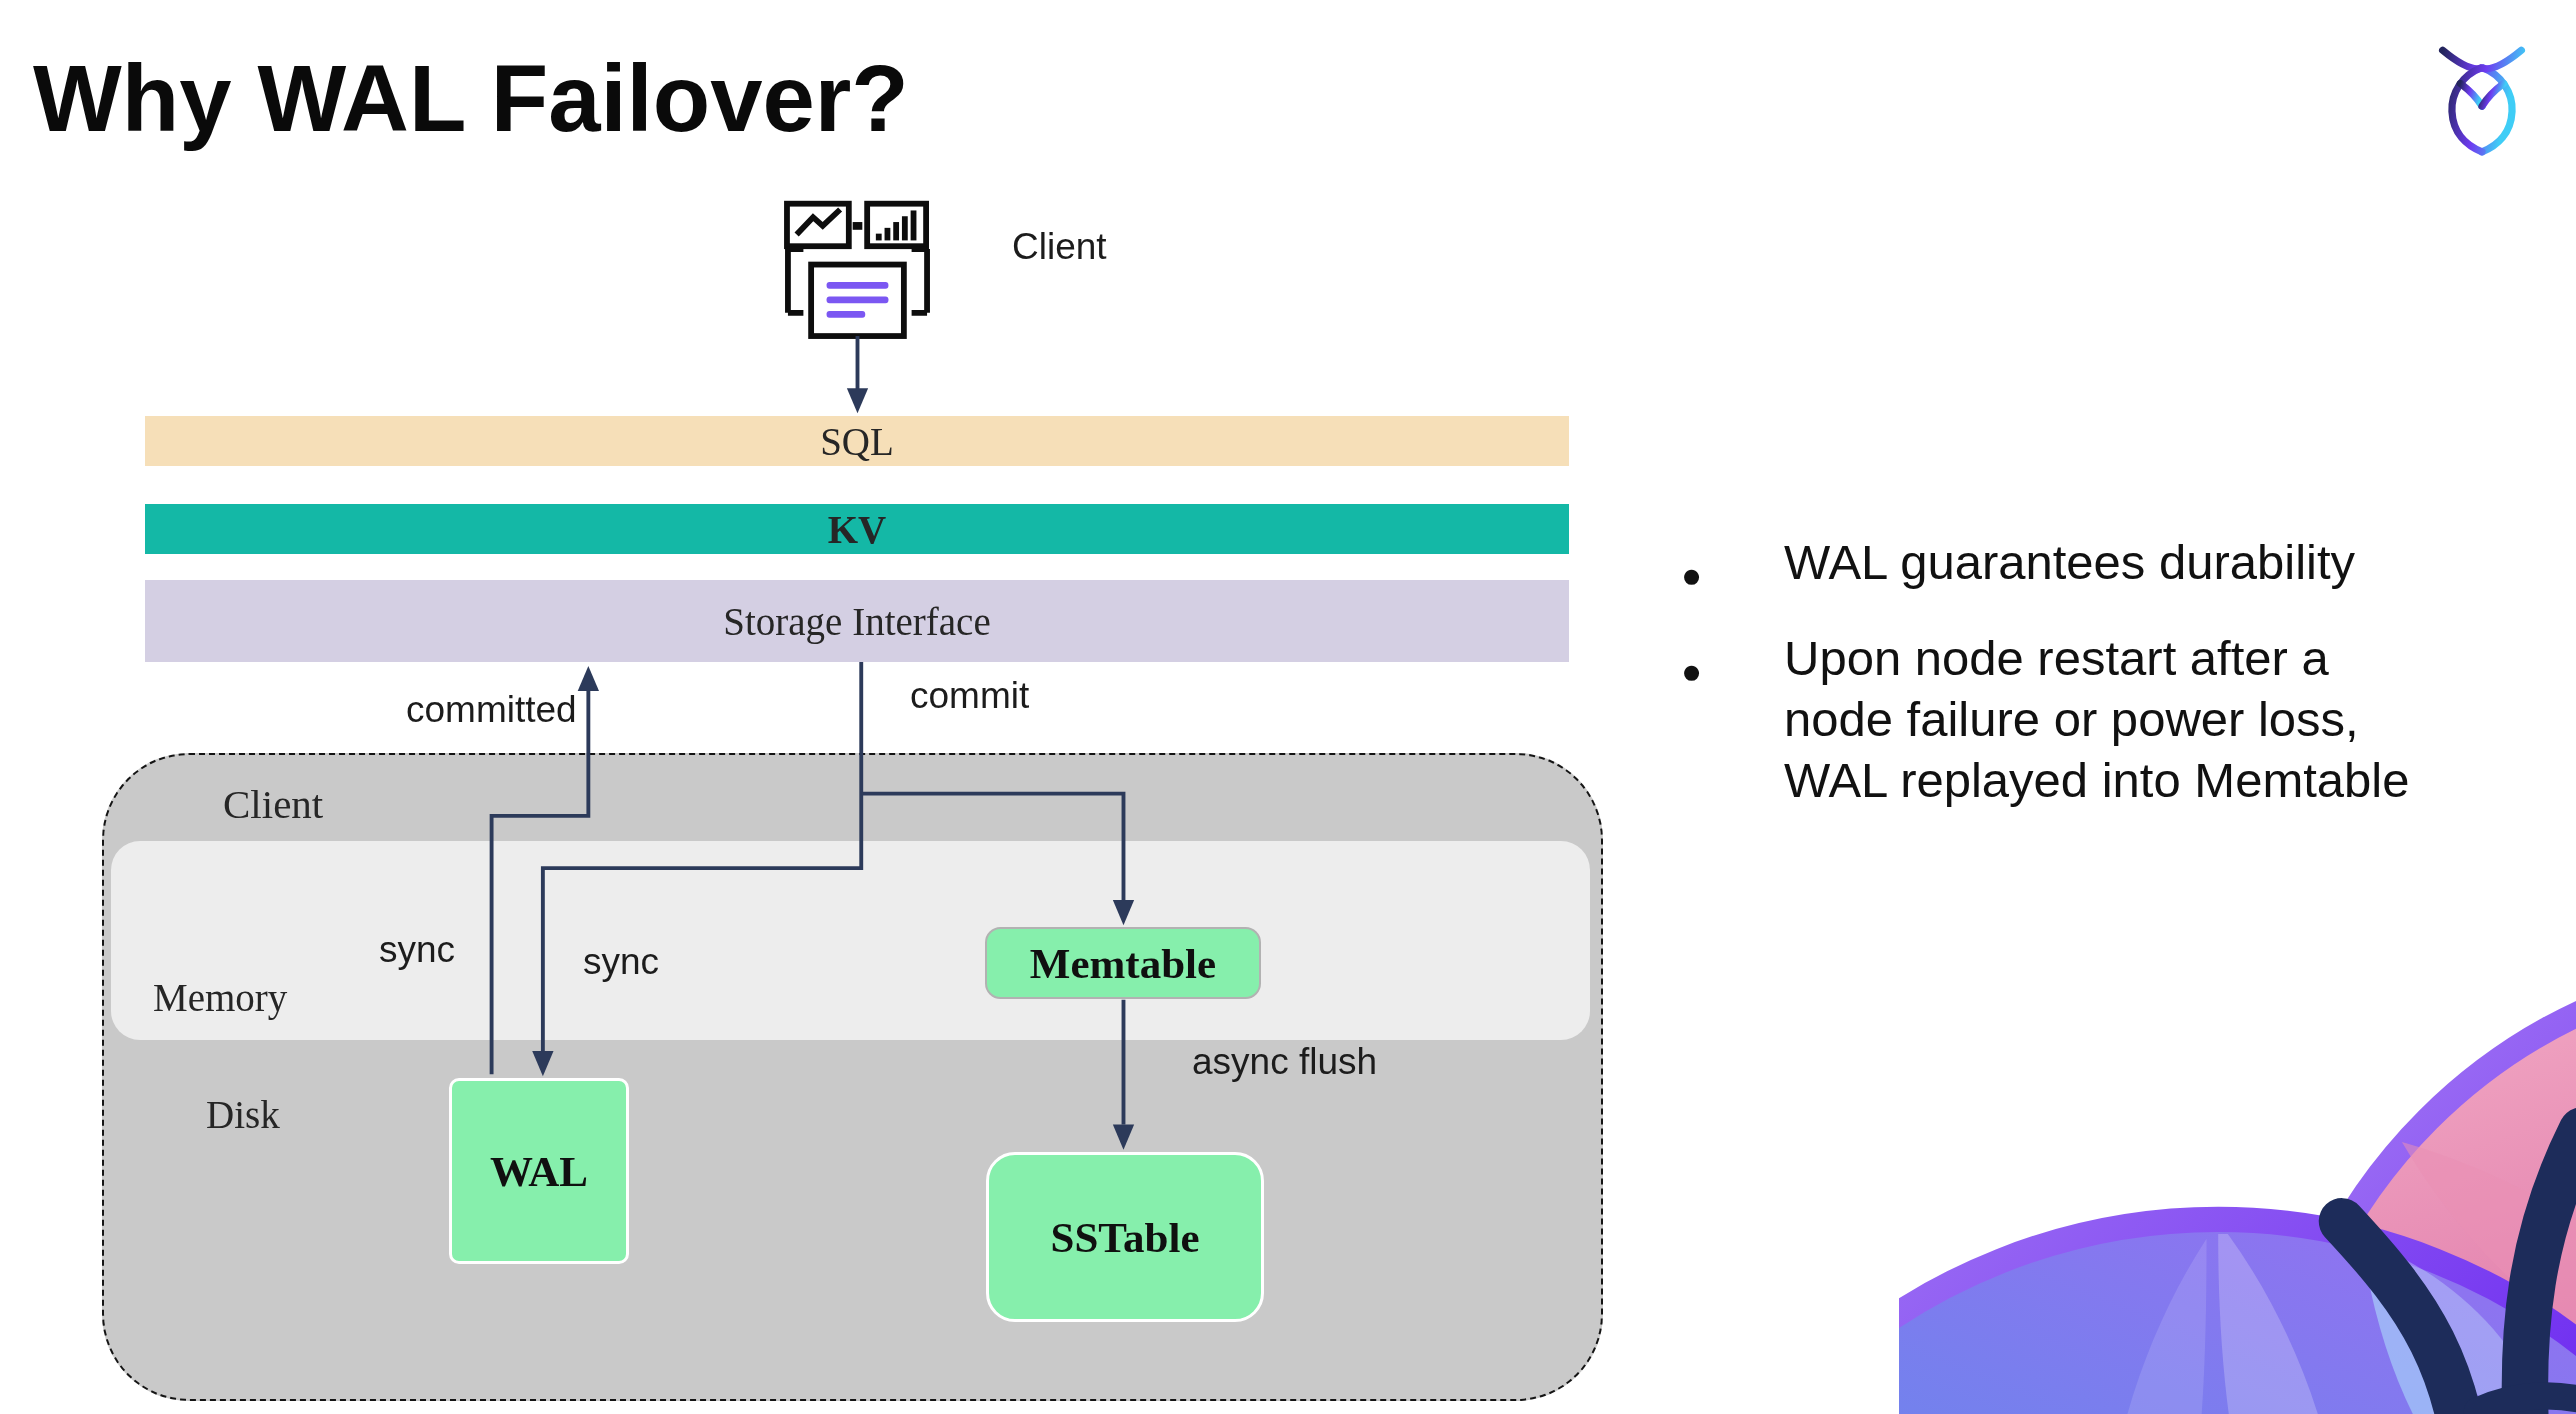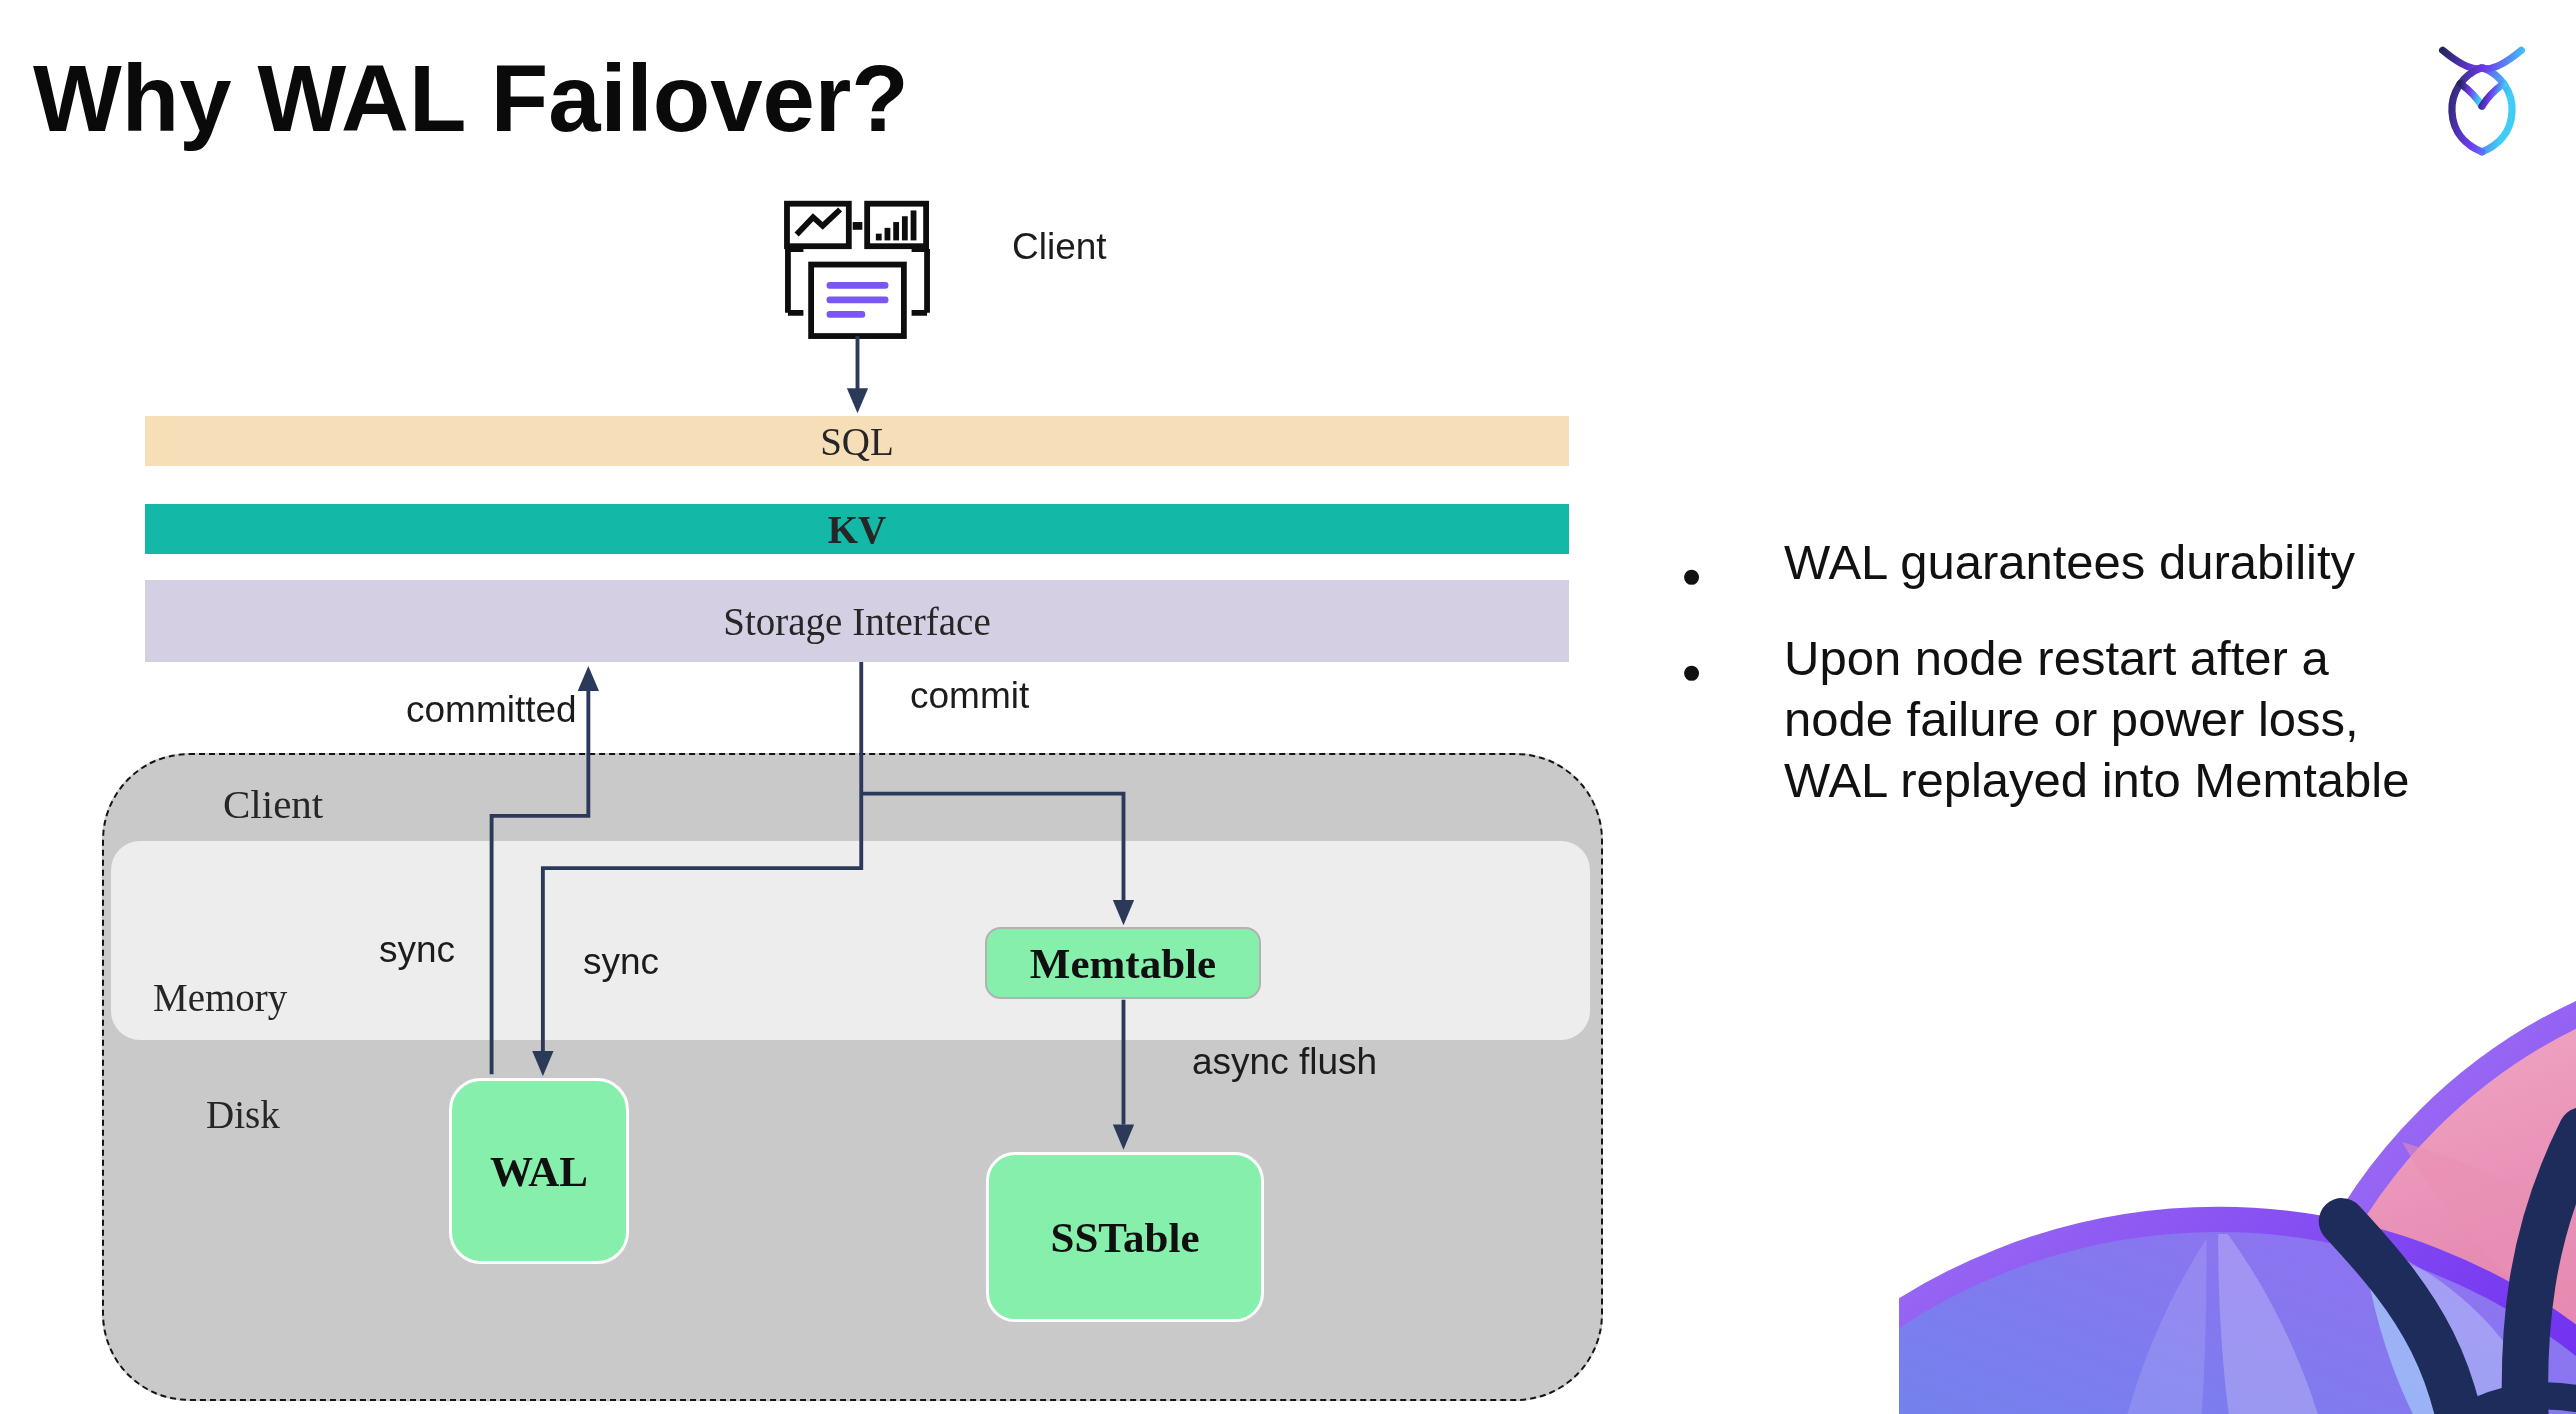--- a/index.html
+++ b/index.html
@@ -35,21 +35,21 @@
   
   #lbl-committed{left:406px;top:689px;}
   #lbl-commit{left:910px;top:675px;}
   #lbl-sync-left{left:379px;top:929px;}
   #lbl-sync-right{left:583px;top:941px;}
   #lbl-async{left:1192px;top:1041px;}
 
   
   .node{background:#86efac;display:flex;align-items:center;justify-content:center;
         font-family:"Liberation Serif",serif;font-weight:700;color:#101010;box-sizing:border-box;}
-  #node-wal{left:449px;top:1078px;width:180px;height:186px;border:3.9px solid #ffffff;border-radius:32px;font-size:43px;}
+  #node-wal{left:449px;top:1078px;width:180px;height:186px;border:3.9px solid #ffffff;border-radius:10px;font-size:43px;}
   #node-memtable{left:985px;top:927px;width:276px;height:72px;border:2.9px solid #b2b2b2;border-radius:15.5px;font-size:43px;}
   #node-sstable{left:986px;top:1152px;width:278px;height:170px;border:3.9px solid #ffffff;border-radius:29px;font-size:43px;}
 
   
   #bullets{left:1679px;top:532px;width:852px;list-style:none;margin:0;padding:0;}
   #bullets li{position:relative;padding-left:105px;font-size:49px;color:#111111;line-height:61px;}
   #bullets li + li{margin-top:35px;}
   #bullets li .dot{position:absolute;left:1.9px;top:11.6px;font-size:35px;}
 
   

